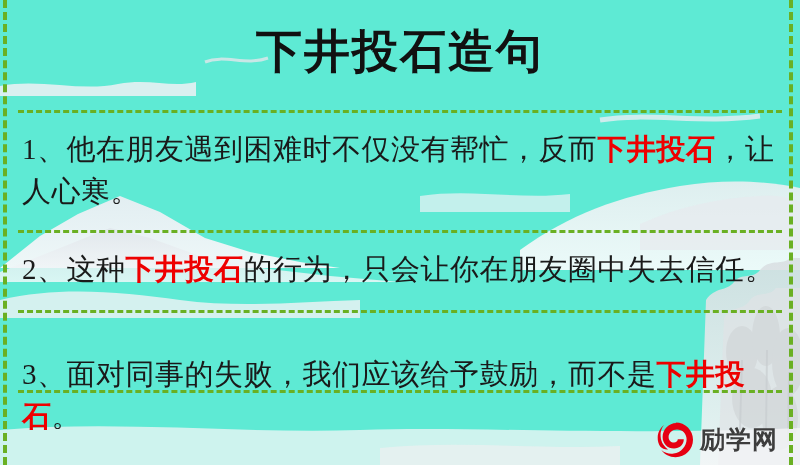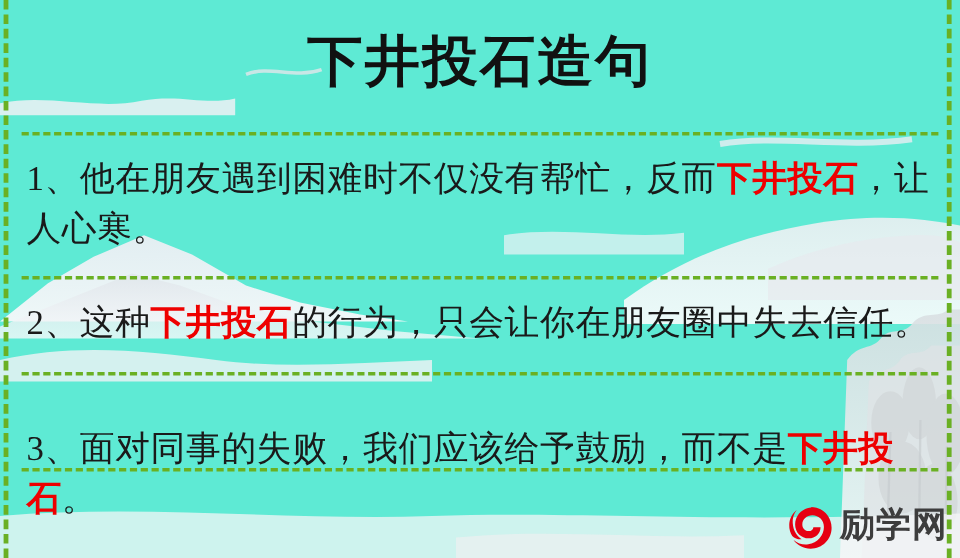--- a/index.html
+++ b/index.html
@@ -105,26 +105,26 @@
   }
   .logo-mark {
     width: 40px;
     height: 40px;
     flex: 0 0 40px;
     position: relative;
   }
   .logo-mark svg { display:block; width: 40px; height: 40px; }
   .logo-text {
     margin-left: 5px;
-    font-size: 29px;
+    font-size: 25px;
     line-height: 40px;
     font-weight: 700;
     color: #3d3d3d;
     letter-spacing: 1px;
-    font-family: Liberation Mono, monospace;
+    font-family: Liberation Serif, serif;
     white-space: nowrap;
   }
 </style>
 </head>
 <body>
 
 <div id="page">
 
   <div class="bg-layer">
     <svg viewBox="0 0 800 465" xmlns="http://www.w3.org/2000/svg" aria-hidden="true">

